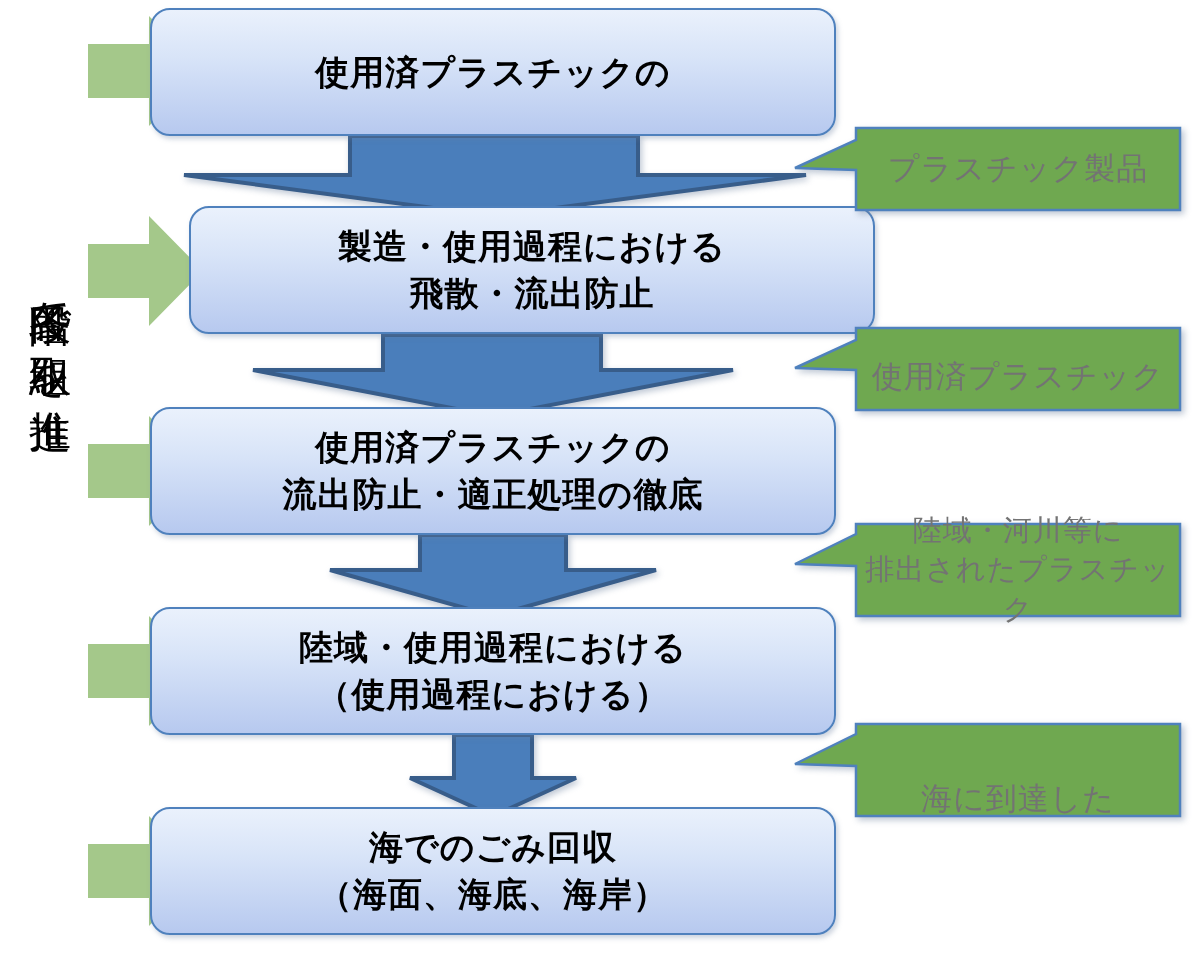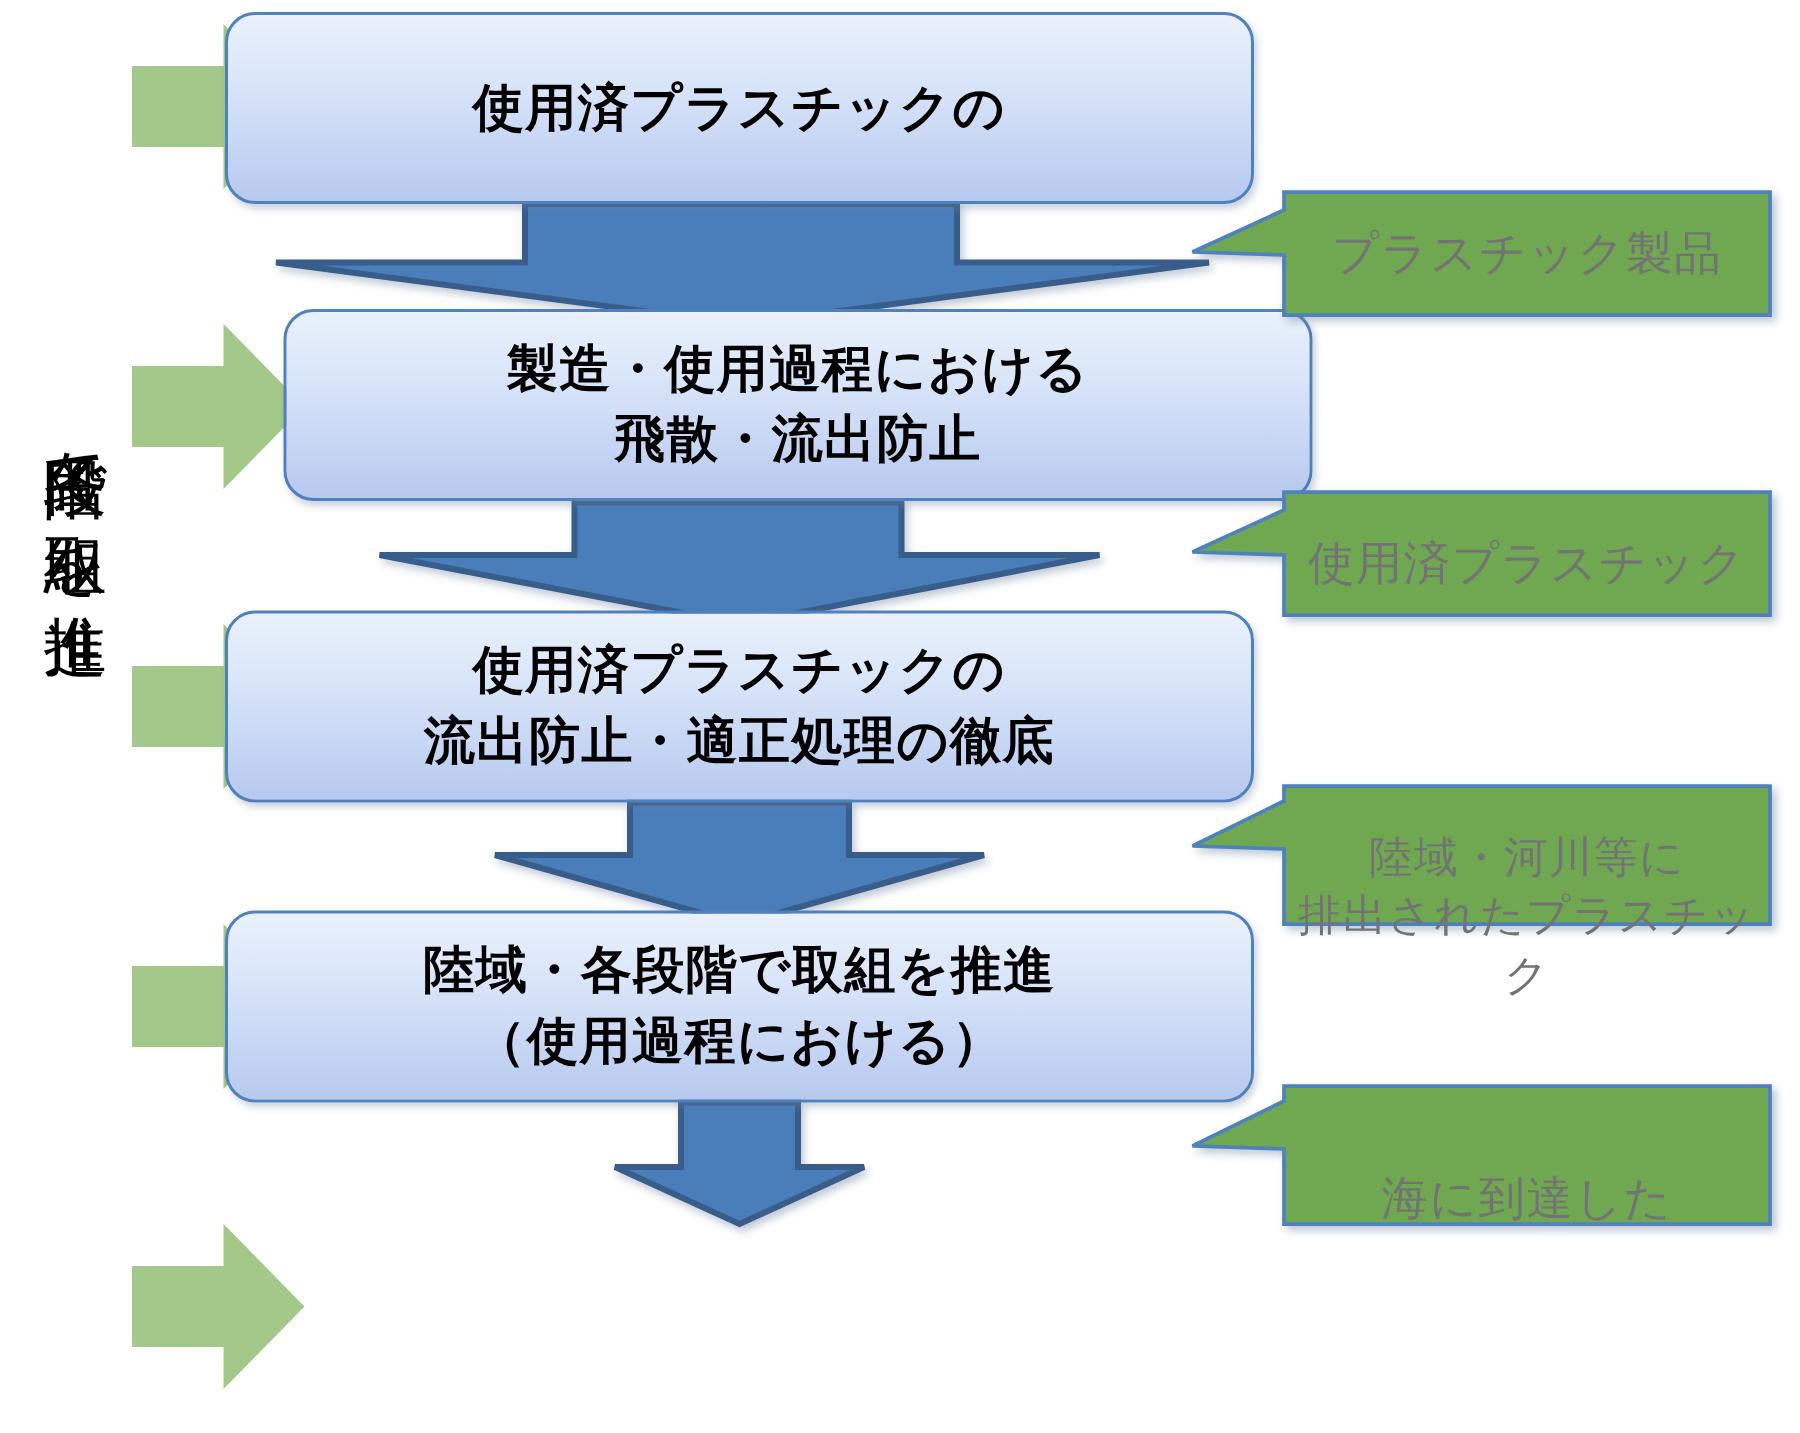--- a/index.html
+++ b/index.html
@@ -74,21 +74,21 @@
     flex-direction: column;
     justify-content: center;
     align-items: center;
     text-align: center;
     color: #737373;
     pointer-events: none;
   }
   .callout-text .line { display: block; font-size: 31px; line-height: 1.35; letter-spacing: 1px; }
   .ct1 { top: 128px; height: 82px; }
   .ct2 { top: 328px; height: 102px; font-family: Liberation Mono, monospace; }
-  .ct3 { top: 524px; height: 92px; margin-top: 42px; }
+  .ct3 { top: 524px; height: 92px; }
   .ct3 .line { font-size: 29px; }
   .ct4 { top: 744px; height: 109px; }
 </style>
 </head>
 <body>
 
 <div class="canvas">
 
   <div class="side-caption">各段階で取組を推進</div>
 
@@ -127,22 +127,26 @@
   </div>
   <div class="flow-box box2">
     <span class="line">製造・使用過程における</span>
     <span class="line">飛散・流出防止</span>
   </div>
   <div class="flow-box box3">
     <span class="line">使用済プラスチックの</span>
     <span class="line">流出防止・適正処理の徹底</span>
   </div>
   <div class="flow-box box4">
-    <span class="line">陸域・各段階で取組を推進</span>
+    <span class="line">陸域・使用過程における</span>
     <span class="line">（使用過程における）</span>
+  </div>
+  <div class="flow-box box5">
+    <span class="line">海でのごみ回収</span>
+    <span class="line">（海面、海底、海岸）</span>
   </div>
 
   <svg class="shape callout-shape" style="left:790px; top:122px;" width="396" height="94" viewBox="0 0 396 94">
       <path d="M66,6 H390 V88 H66 V48 L5,46 L66,18 Z"></path>
     </svg>
   <svg class="shape callout-shape" style="left:790px; top:322px;" width="396" height="94" viewBox="0 0 396 94">
       <path d="M66,6 H390 V88 H66 V48 L5,46 L66,18 Z"></path>
     </svg>
   <svg class="shape callout-shape" style="left:790px; top:518px;" width="396" height="110" viewBox="0 0 396 110">
       <path d="M66,6 H390 V98 H66 V48 L5,46 L66,16 Z"></path>

